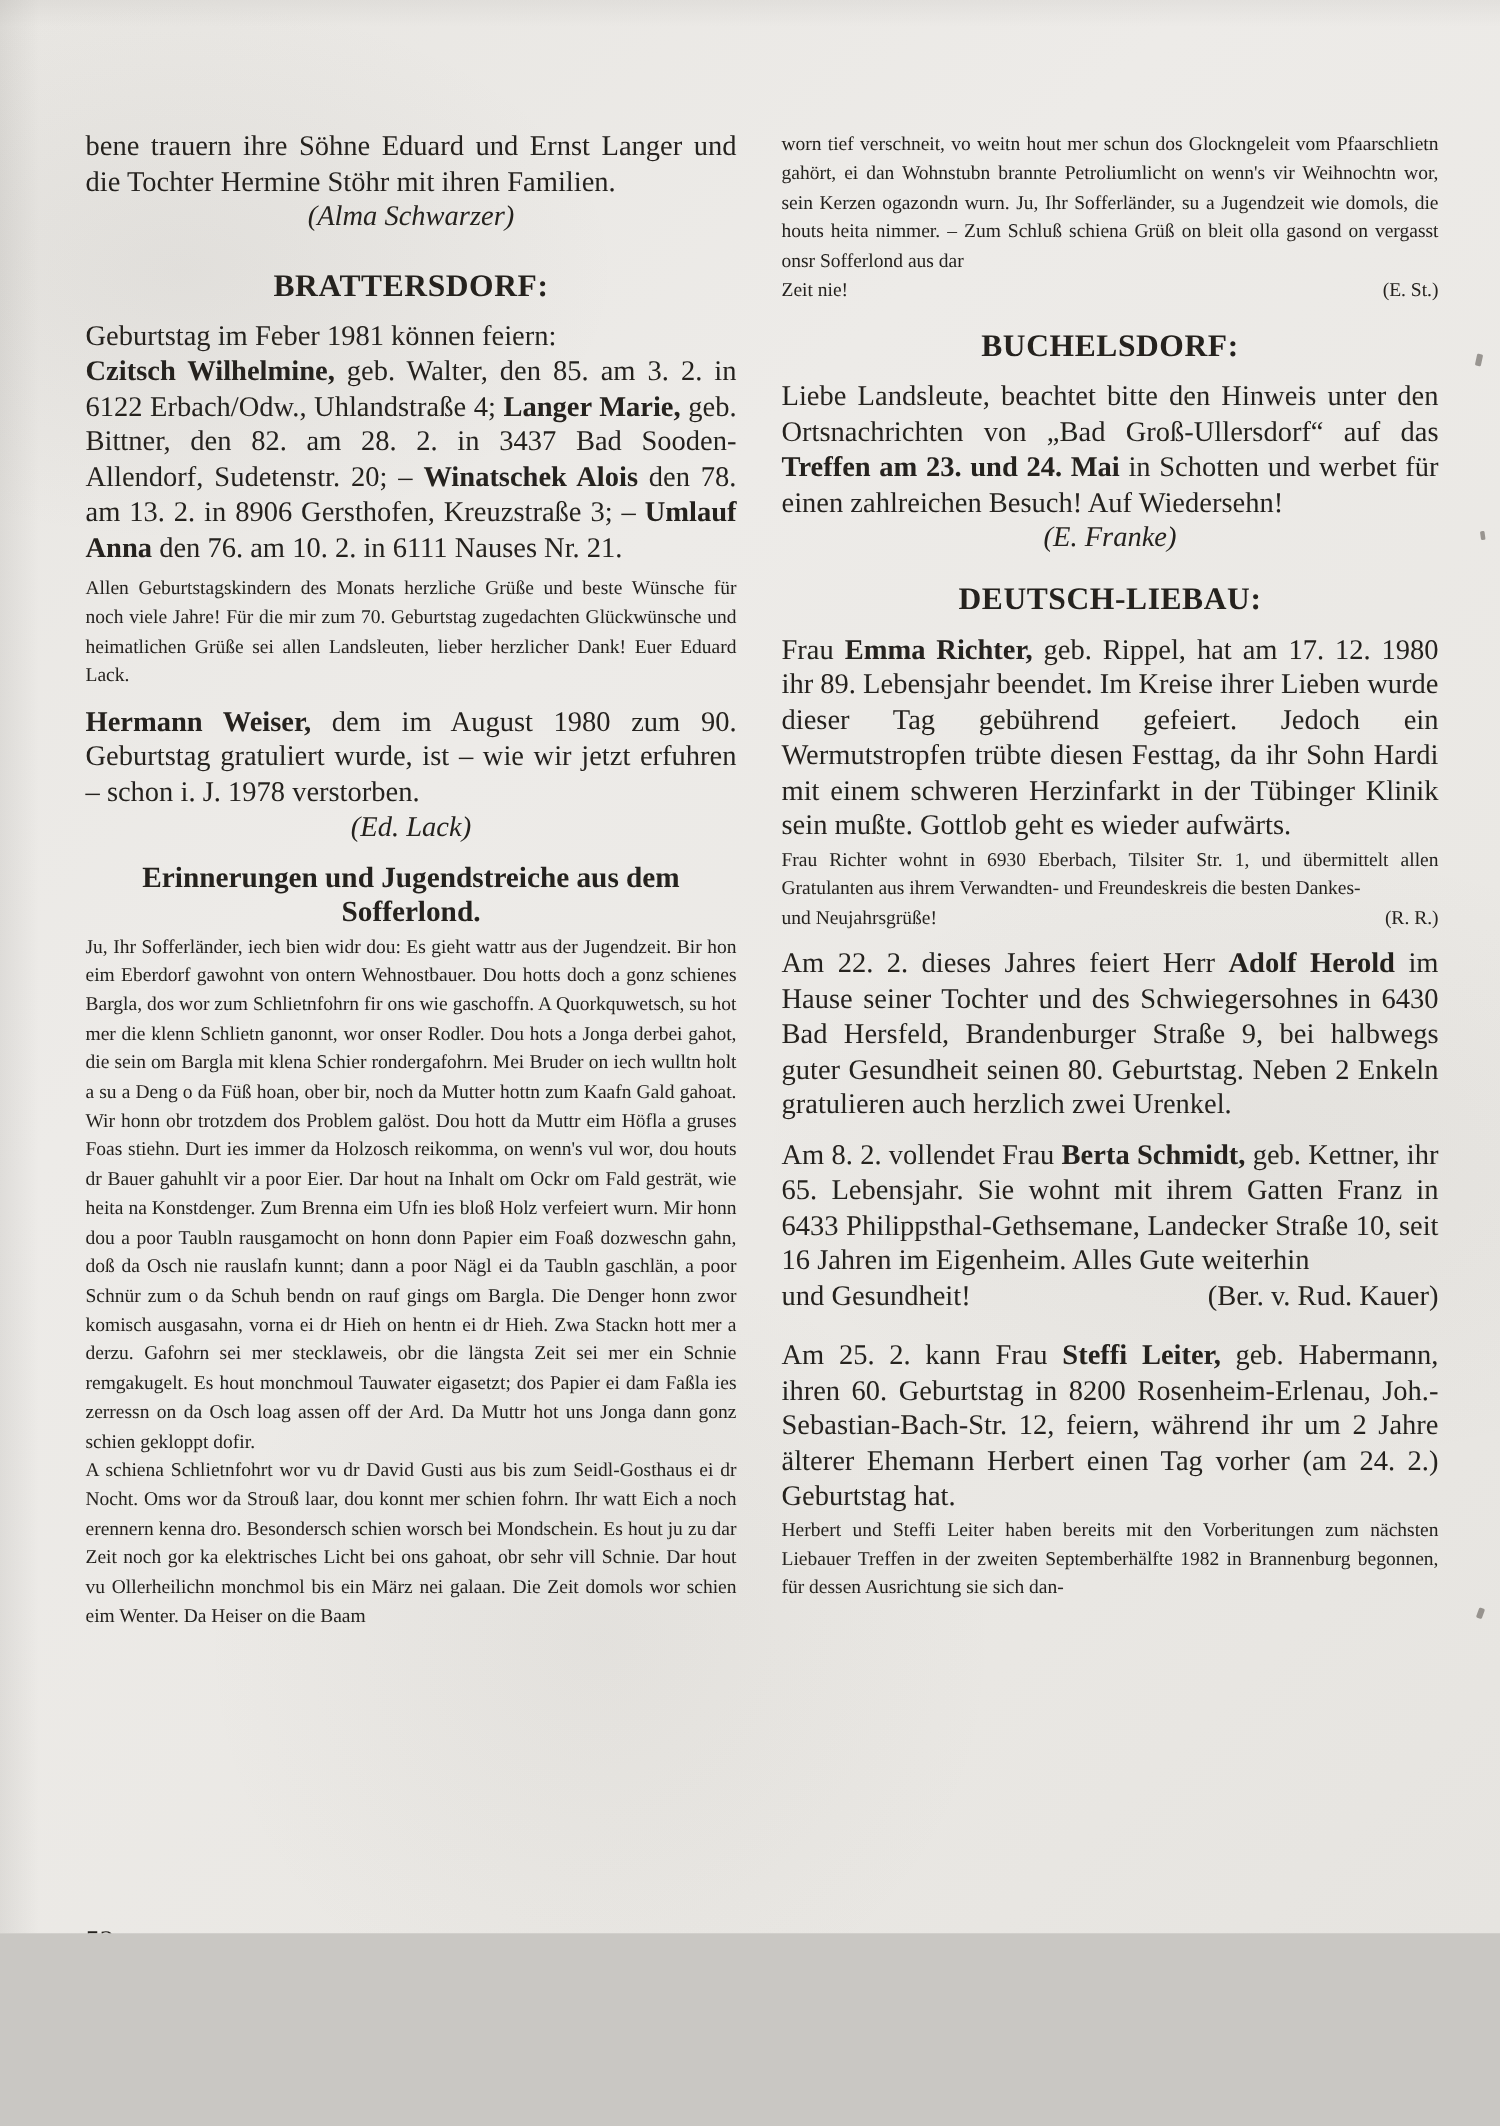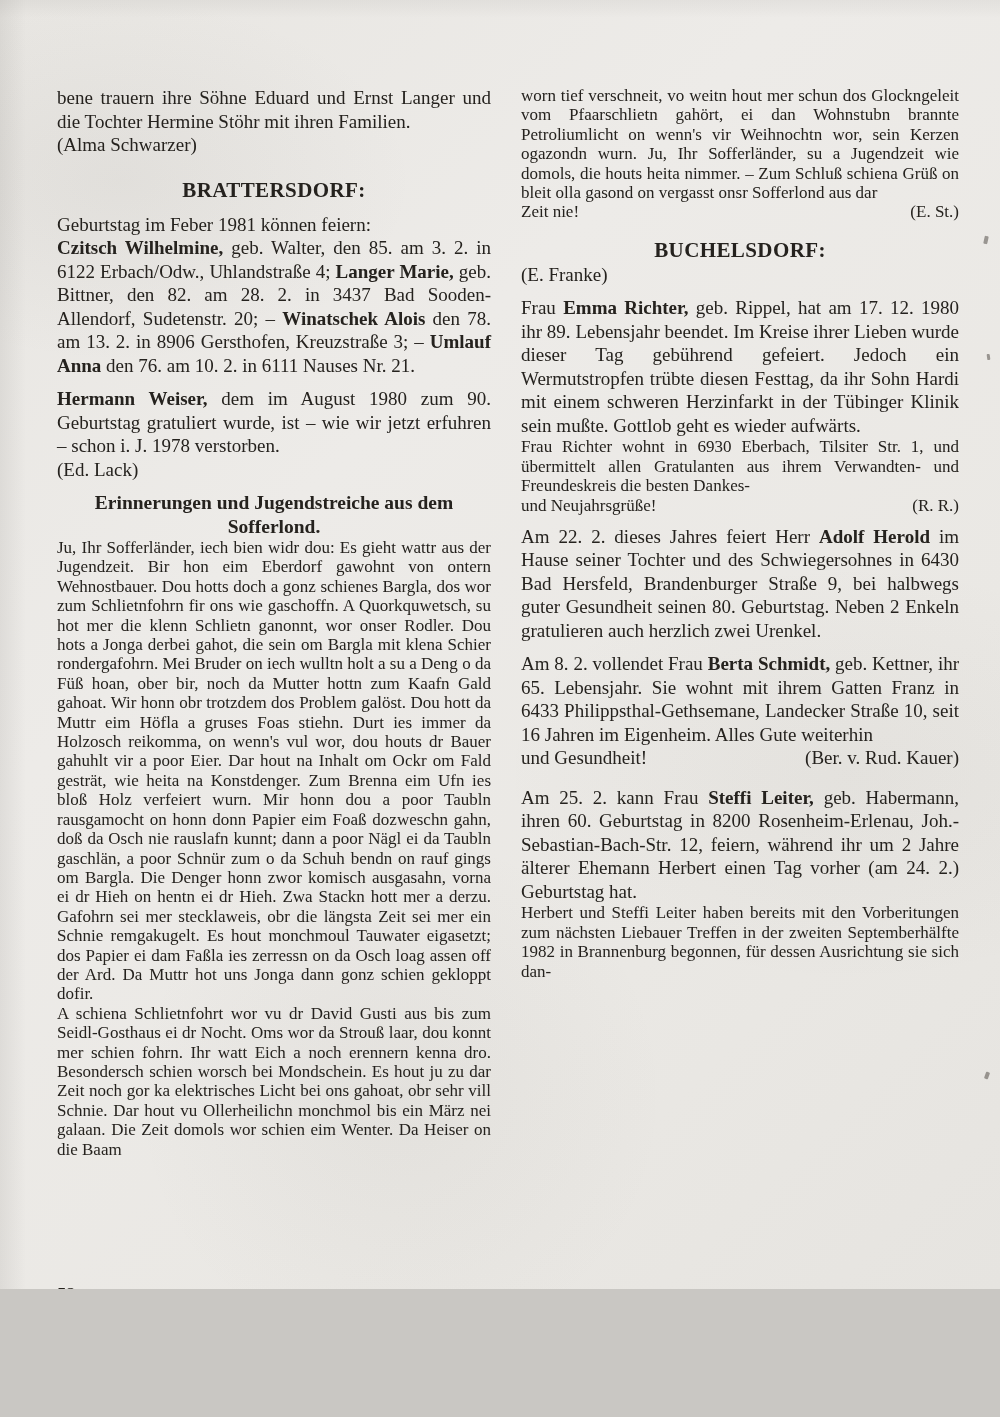--- a/index.html
+++ b/index.html
@@ -24,22 +24,22 @@
     pointer-events:none;
   }
   .columns {
     position:absolute; left:57px; top:86px;
     display:flex; gap:30px;
   }
   .col-left  { width:434px; }
   .col-right { width:438px; }
   p, h2, .line { margin:0; }
   .body  { font-size:19px;   line-height:23.5px; text-align:justify; }
-  .small { font-size:17px; line-height:19.4px; text-align:justify; }
-  .sig   { text-align:left; }
+  .small { font-size:13px; line-height:19.4px; text-align:justify; }
+  .sig   { text-align:center;font-style:italic; }
   .split { display:flex; justify-content:space-between; align-items:flex-end; }
   h2.section {
     font-size:21px; line-height:25px; font-weight:bold; letter-spacing:0.4px;
     text-align:center;
   }
   .subtitle { font-size:19.5px; line-height:23.5px; font-weight:bold; text-align:center; }
   .gap-s  { margin-top:5px; }
   .gap-m  { margin-top:10px; }
   .gap-l  { margin-top:16px; }
   .gap-xl { margin-top:21px; }
@@ -62,39 +62,42 @@
 
     <div class="col-left">
       <p class="body">bene trauern ihre Söhne Eduard und Ernst Langer und die Tochter Hermine Stöhr mit ihren Familien.</p>
       <div class="body sig">(Alma Schwarzer)</div>
 
       <h2 class="section gap-xl">BRATTERSDORF:</h2>
 
       <div class="body gap-m">Geburtstag im Feber 1981 können feiern:</div>
       <p class="body"><b>Czitsch Wilhelmine,</b><span> geb. Walter, den 85. am 3. 2. in 6122 Erbach/Odw., Uhlandstraße 4; </span><b>Langer Marie,</b><span> geb. Bittner, den 82. am 28. 2. in 3437 Bad Sooden-Allendorf, Sudetenstr. 20; – </span><b>Winatschek Alois</b><span> den 78. am 13. 2. in 8906 Gersthofen, Kreuzstraße 3; – </span><b>Umlauf Anna</b><span> den 76. am 10. 2. in 6111 Nauses Nr. 21.</span></p>
 
+      <p class="small gap-s">Allen Geburtstagskindern des Monats herzliche Grüße und beste Wünsche für noch viele Jahre! Für die mir zum 70. Geburtstag zugedachten Glückwünsche und heimatlichen Grüße sei allen Landsleuten, lieber herzlicher Dank! Euer Eduard Lack.</p>
 
       <p class="body gap-m"><b>Hermann Weiser,</b><span> dem im August 1980 zum 90. Geburtstag gratuliert wurde, ist – wie wir jetzt erfuhren – schon i. J. 1978 verstorben.</span></p>
       <div class="body sig">(Ed. Lack)</div>
 
       <div class="subtitle gap-m">Erinnerungen und Jugendstreiche aus dem Sofferlond.</div>
       <p class="small">Ju, Ihr Sofferländer, iech bien widr dou: Es gieht wattr aus der Jugendzeit. Bir hon eim Eberdorf gawohnt von ontern Wehnostbauer. Dou hotts doch a gonz schienes Bargla, dos wor zum Schlietnfohrn fir ons wie gaschoffn. A Quorkquwetsch, su hot mer die klenn Schlietn ganonnt, wor onser Rodler. Dou hots a Jonga derbei gahot, die sein om Bargla mit klena Schier rondergafohrn. Mei Bruder on iech wulltn holt a su a Deng o da Füß hoan, ober bir, noch da Mutter hottn zum Kaafn Gald gahoat. Wir honn obr trotzdem dos Problem galöst. Dou hott da Muttr eim Höfla a gruses Foas stiehn. Durt ies immer da Holzosch reikomma, on wenn's vul wor, dou houts dr Bauer gahuhlt vir a poor Eier. Dar hout na Inhalt om Ockr om Fald gesträt, wie heita na Konstdenger. Zum Brenna eim Ufn ies bloß Holz verfeiert wurn. Mir honn dou a poor Taubln rausgamocht on honn donn Papier eim Foaß dozweschn gahn, doß da Osch nie rauslafn kunnt; dann a poor Nägl ei da Taubln gaschlän, a poor Schnür zum o da Schuh bendn on rauf gings om Bargla. Die Denger honn zwor komisch ausgasahn, vorna ei dr Hieh on hentn ei dr Hieh. Zwa Stackn hott mer a derzu. Gafohrn sei mer stecklaweis, obr die längsta Zeit sei mer ein Schnie remgakugelt. Es hout monchmoul Tauwater eigasetzt; dos Papier ei dam Faßla ies zerressn on da Osch loag assen off der Ard. Da Muttr hot uns Jonga dann gonz schien gekloppt dofir.</p>
       <p class="small">A schiena Schlietnfohrt wor vu dr David Gusti aus bis zum Seidl-Gosthaus ei dr Nocht. Oms wor da Strouß laar, dou konnt mer schien fohrn. Ihr watt Eich a noch erennern kenna dro. Besondersch schien worsch bei Mondschein. Es hout ju zu dar Zeit noch gor ka elektrisches Licht bei ons gahoat, obr sehr vill Schnie. Dar hout vu Ollerheilichn monchmol bis ein März nei galaan. Die Zeit domols wor schien eim Wenter. Da Heiser on die Baam</p>
     </div>
 
     <div class="col-right">
       <p class="small">worn tief verschneit, vo weitn hout mer schun dos Glockngeleit vom Pfaarschlietn gahört, ei dan Wohnstubn brannte Petroliumlicht on wenn's vir Weihnochtn wor, sein Kerzen ogazondn wurn. Ju, Ihr Sofferländer, su a Jugendzeit wie domols, die houts heita nimmer. – Zum Schluß schiena Grüß on bleit olla gasond on vergasst onsr Sofferlond aus dar</p>
       <div class="small split">
         <span>Zeit nie!</span>
         <span>(E. St.)</span>
       </div>
 
       <h2 class="section gap-l">BUCHELSDORF:</h2>
+      <p class="body gap-m"><span>Liebe Landsleute, beachtet bitte den Hinweis unter den Ortsnachrichten von „Bad Groß-Ullersdorf“ auf das </span><b>Treffen am 23. und 24. Mai</b><span> in Schotten und werbet für einen zahlreichen Besuch! Auf Wiedersehn!</span></p>
       <div class="body sig">(E. Franke)</div>
 
+      <h2 class="section gap-l">DEUTSCH-LIEBAU:</h2>
       <p class="body gap-m"><span>Frau </span><b>Emma Richter,</b><span> geb. Rippel, hat am 17. 12. 1980 ihr 89. Lebensjahr beendet. Im Kreise ihrer Lieben wurde dieser Tag gebührend gefeiert. Jedoch ein Wermutstropfen trübte diesen Festtag, da ihr Sohn Hardi mit einem schweren Herzinfarkt in der Tübinger Klinik sein mußte. Gottlob geht es wieder aufwärts.</span></p>
 
       <p class="small">Frau Richter wohnt in 6930 Eberbach, Tilsiter Str. 1, und übermittelt allen Gratulanten aus ihrem Verwandten- und Freundeskreis die besten Dankes-</p>
       <div class="small split">
         <span>und Neujahrsgrüße!</span>
         <span>(R. R.)</span>
       </div>
 
       <p class="body gap-m"><span>Am 22. 2. dieses Jahres feiert Herr </span><b>Adolf Herold</b><span> im Hause seiner Tochter und des Schwiegersohnes in 6430 Bad Hersfeld, Brandenburger Straße 9, bei halbwegs guter Gesundheit seinen 80. Geburtstag. Neben 2 Enkeln gratulieren auch herzlich zwei Urenkel.</span></p>
 

